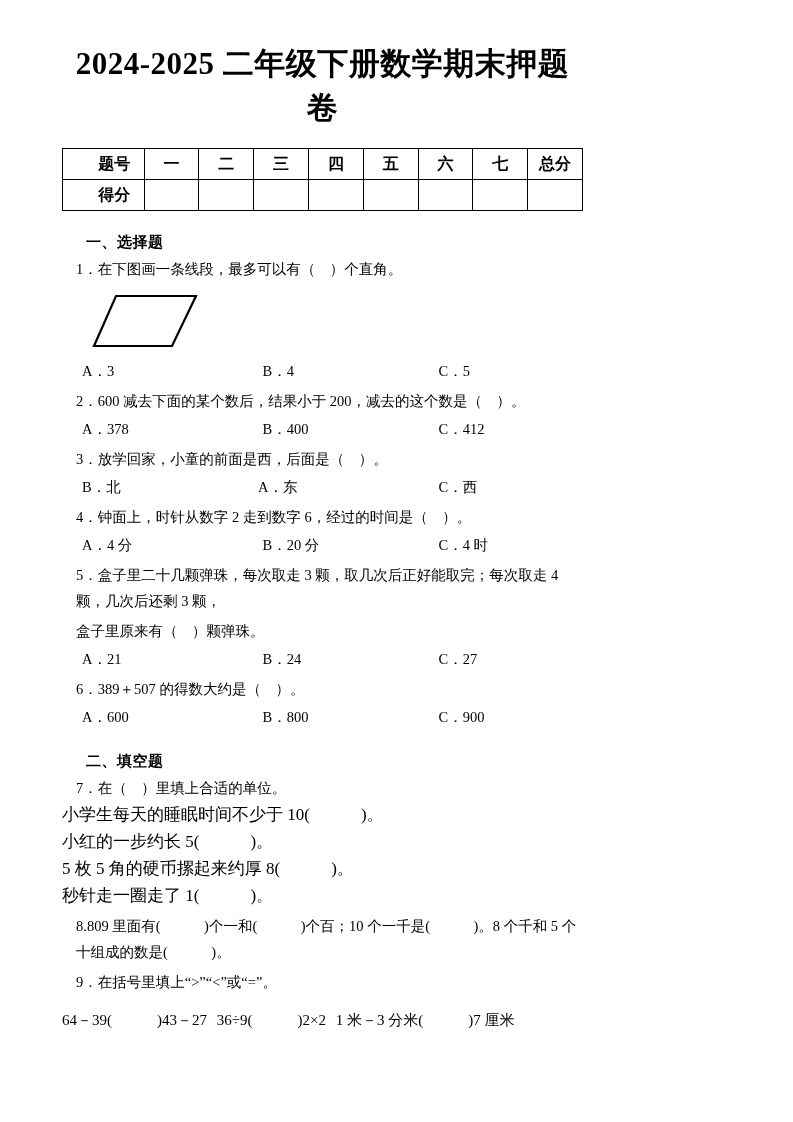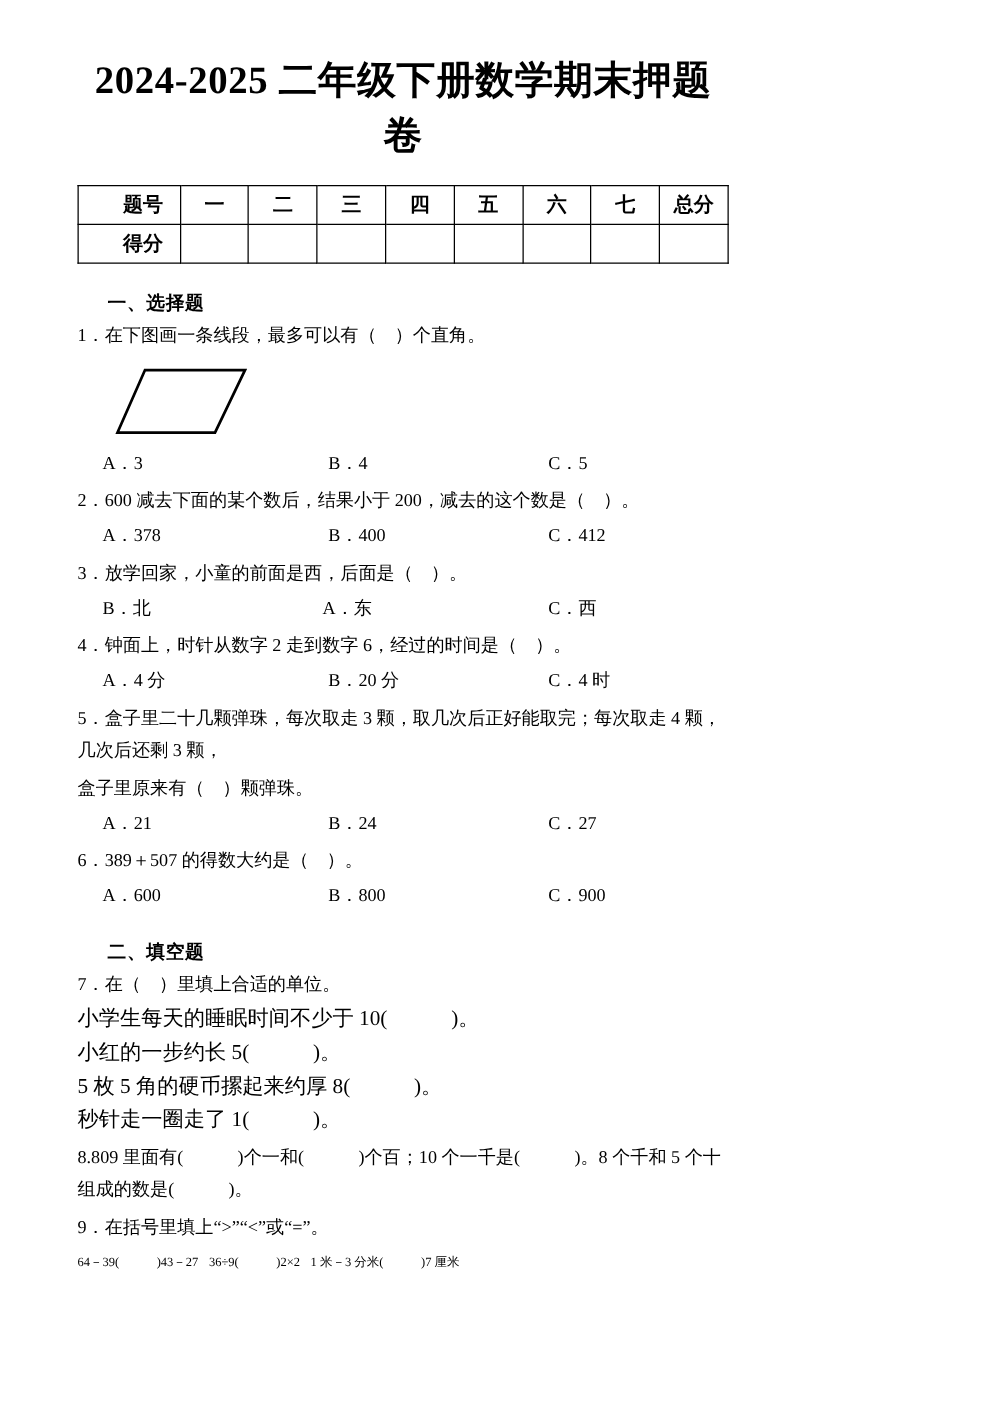--- a/index.html
+++ b/index.html
@@ -61,21 +61,21 @@
     font-weight: bold;
     font-size: 15px;
     margin-top: 22px;
     margin-bottom: 4px;
     letter-spacing: 0.5px;
     margin-left: 24px;
   }
   .q {
     font-size: 14.5px;
     line-height: 26px;
-    margin: 4px 0 0 0;
+    margin: 4px 0 0 14px;
   }
   .opts {
     font-size: 14.5px;
     line-height: 26px;
     margin: 2px 0 0 0;
     display: flex;
     padding-left: 20px;
   }
   .opts span.opt {
     display: inline-block;
@@ -93,23 +93,23 @@
     font-size: 17px;
     line-height: 27px;
     margin: 0;
   }
 
   .sub-list p {
     margin: 0;
   }
 
   .cmp-row {
-    font-size: 10px;
+    font-size: 15px;
     line-height: 27px;
-    margin-top: 2px;
+    margin-top: 12px;
   }
   .cmp-row span {
     margin-right: 6px;
   }
 </style>
 </head>
 <body>
 
 <div class="page">
 

